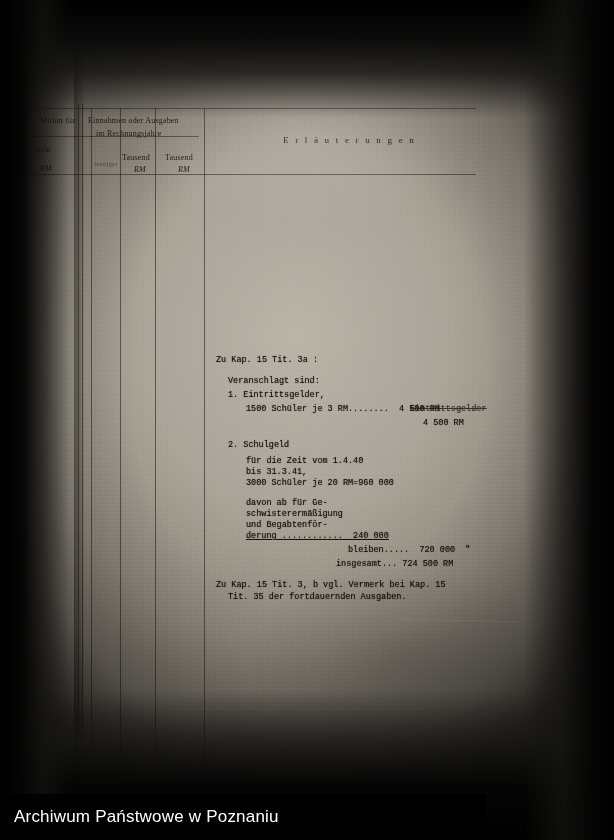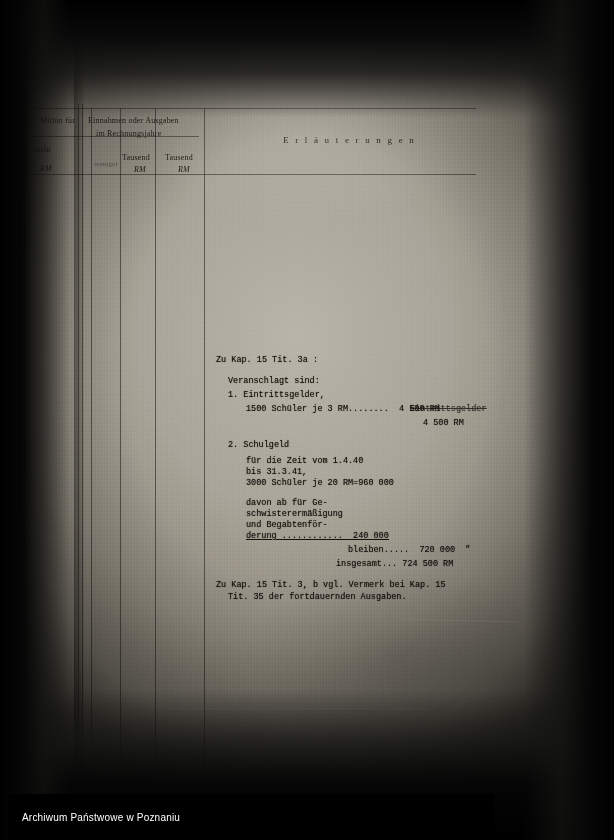--- a/index.html
+++ b/index.html
@@ -151,23 +151,22 @@
     bottom: 0;
     width: 486px;
     height: 46px;
     background: #000;
     color: #fff;
     display: flex;
     align-items: center;
     padding-left: 14px;
     box-sizing: border-box;
     font-family: "Liberation Sans", sans-serif;
-    font-size: 10px;
+    font-size: 17px;
     letter-spacing: 0.2px;
-    margin-left: 8px;
   }
 </style>
 </head>
 <body>
 
 <div id="page">
 
   <div class="paper">
 
     <div class="bind-edge" style="left:2px;"></div>

